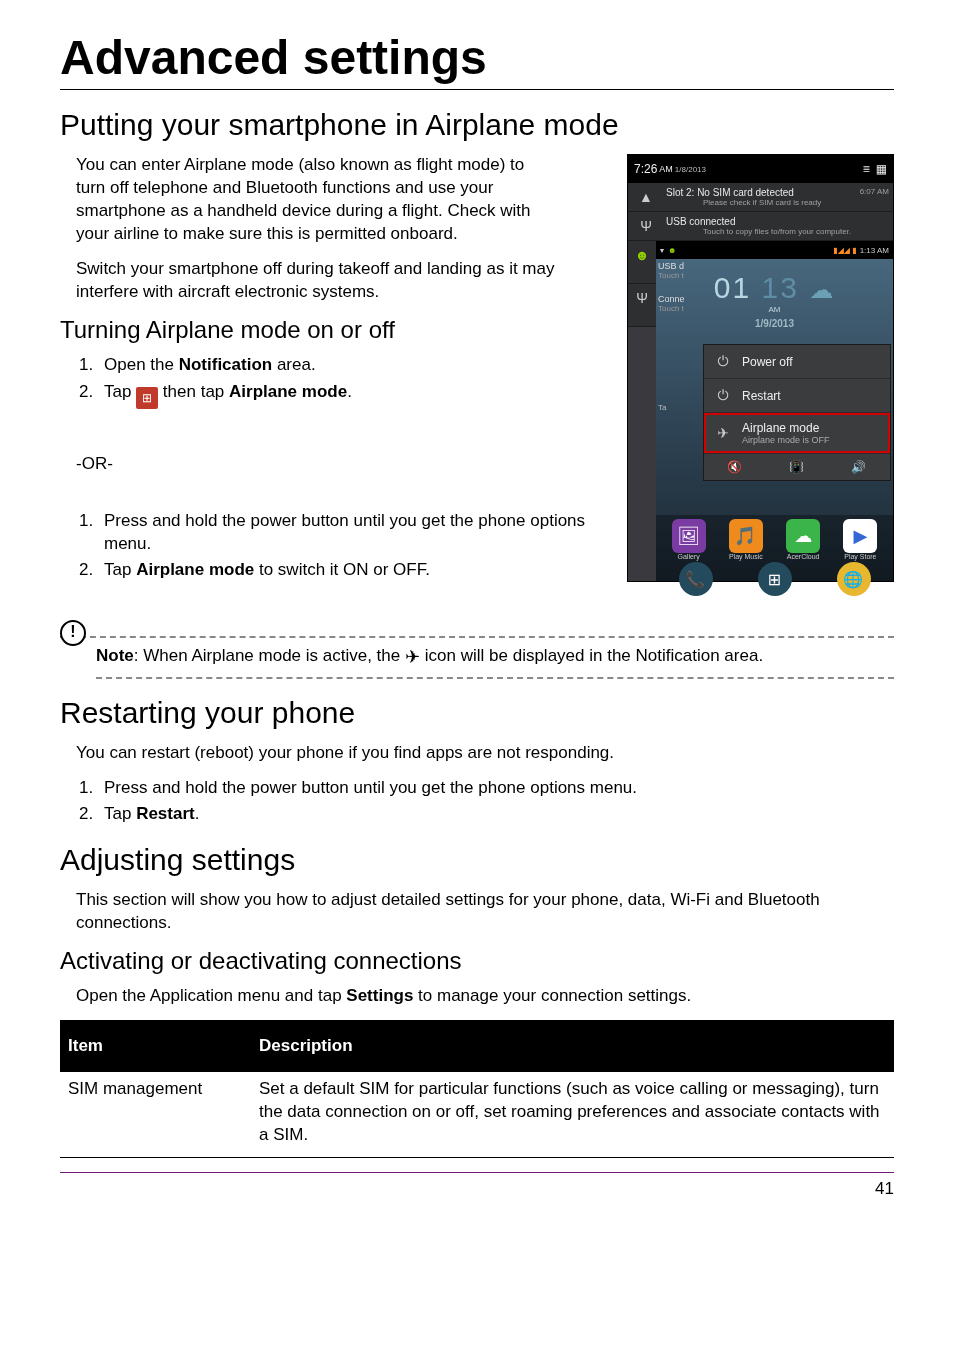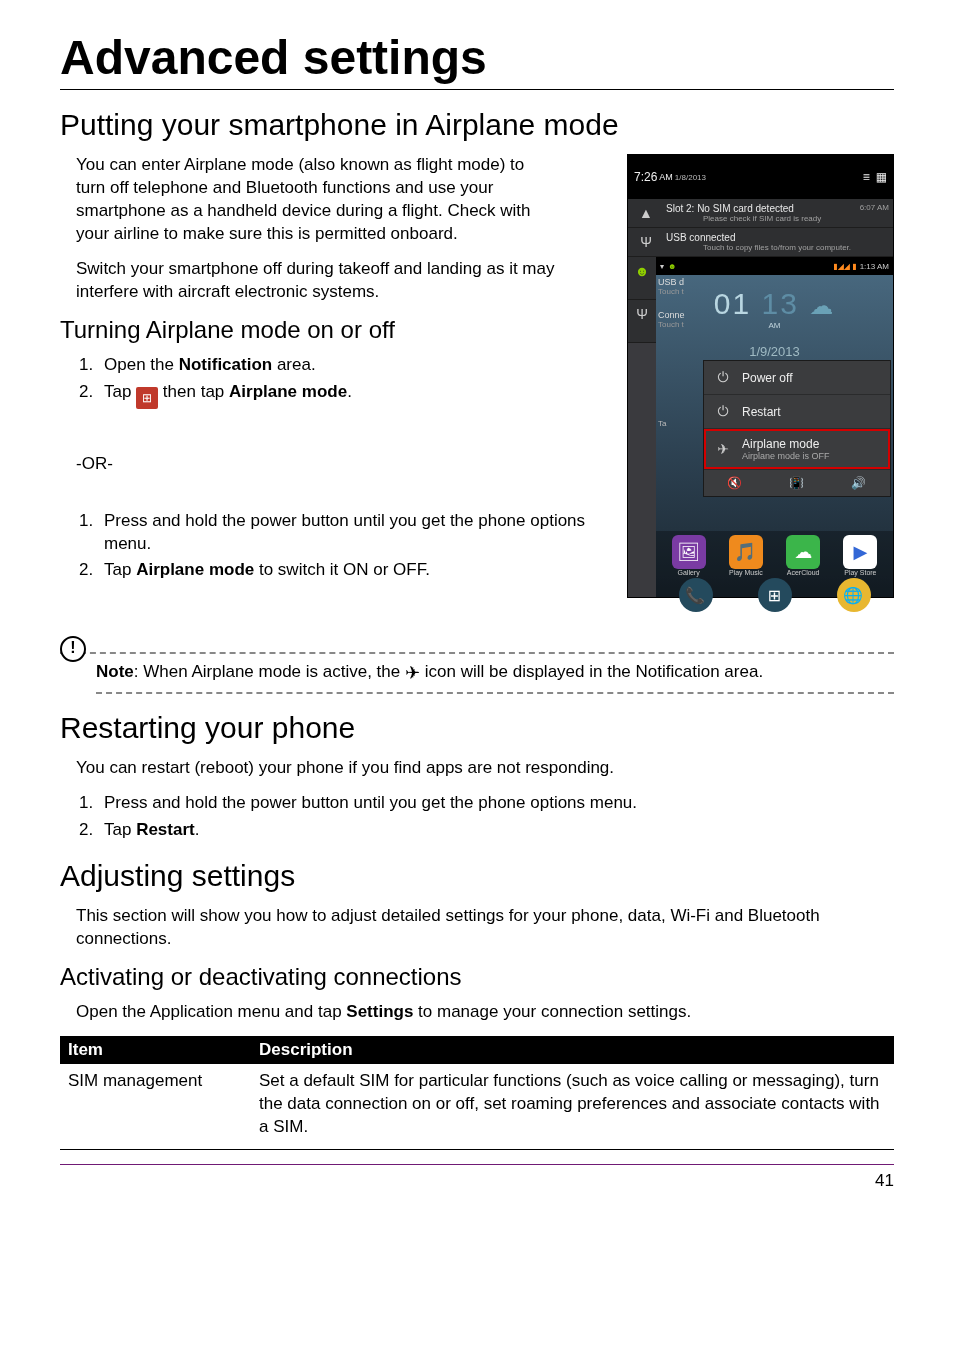--- a/index.html
+++ b/index.html
@@ -55,21 +55,21 @@
     margin-bottom: 12px;
     border: 1px solid #000;
     background: #3a3a3e;
     font-family: Arial, sans-serif;
   }
   .ss-notif-head {
     display: flex;
     align-items: center;
     background: #000;
     color: #eee;
-    height: 44px;
+    height: 28px;
     padding: 0 6px;
     font-size: 12px;
   }
   .ss-notif-head .date { font-size: 8px; margin-left:2px; color:#bbb;}
   .ss-notif-head .spacer { flex:1; }
   .ss-notif-head .hicon { margin-left:6px; font-size:12px;}
   .ss-notif-row {
     display: flex;
     align-items: flex-start;
     background: #2e2f31;
@@ -109,21 +109,21 @@
     padding:12px 0 6px 0;
   }
   .ss-clock .time {
     font-size:30px;
     font-weight:200;
     color:#b9d6e1;
     letter-spacing:2px;
   }
   .ss-clock .time .min { color:#5e8da5; }
   .ss-clock .ampm { font-size:8px; color:#c0d4dd;}
-  .ss-clock .dtline { font-size:13px; color:#9fbac3; margin-top:14px;}
+  .ss-clock .dtline { font-size:10px; color:#9fbac3; margin-top:4px;font-weight:bold;}
   .ss-power-menu {
     position:absolute;
     top: 103px;
     left: 47px;
     right: 2px;
     background:#3b3c3e;
     border:1px solid #1a1a1a;
   }
   .ss-pm-row {
     display:flex;
@@ -215,21 +215,21 @@
   table.conn {
     width:100%;
     border-collapse: collapse;
     margin-top:6px;
   }
   table.conn thead th {
     background:#000;
     color:#fff;
     font-weight:bold;
     text-align:left;
-    padding:4px 8px;
+    padding:16px 8px;
     font-size:17px;
   }
   table.conn tbody td {
     padding:6px 8px 10px 8px;
     vertical-align:top;
     line-height:1.35;
   }
   table.conn tbody tr { border-bottom:1px solid #000; }
   .pagefoot {
     border-top:1px solid #701a75;

